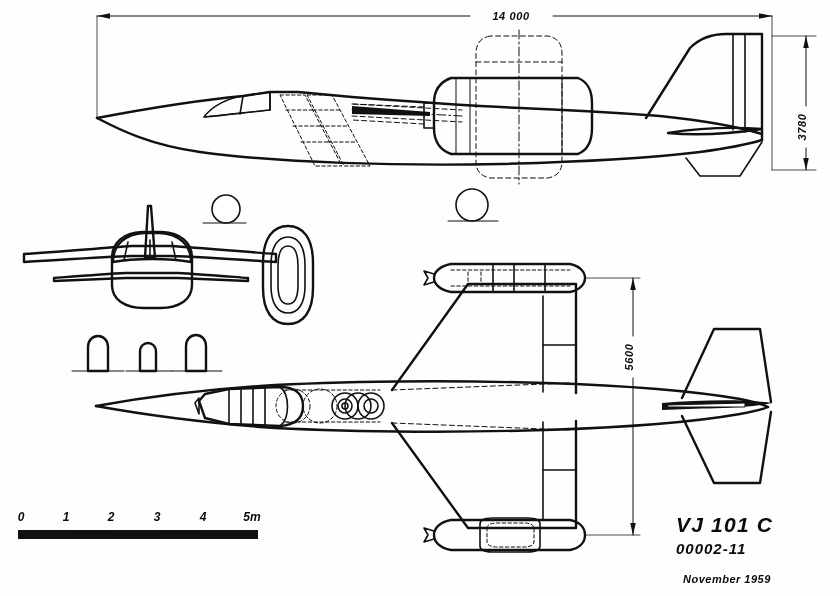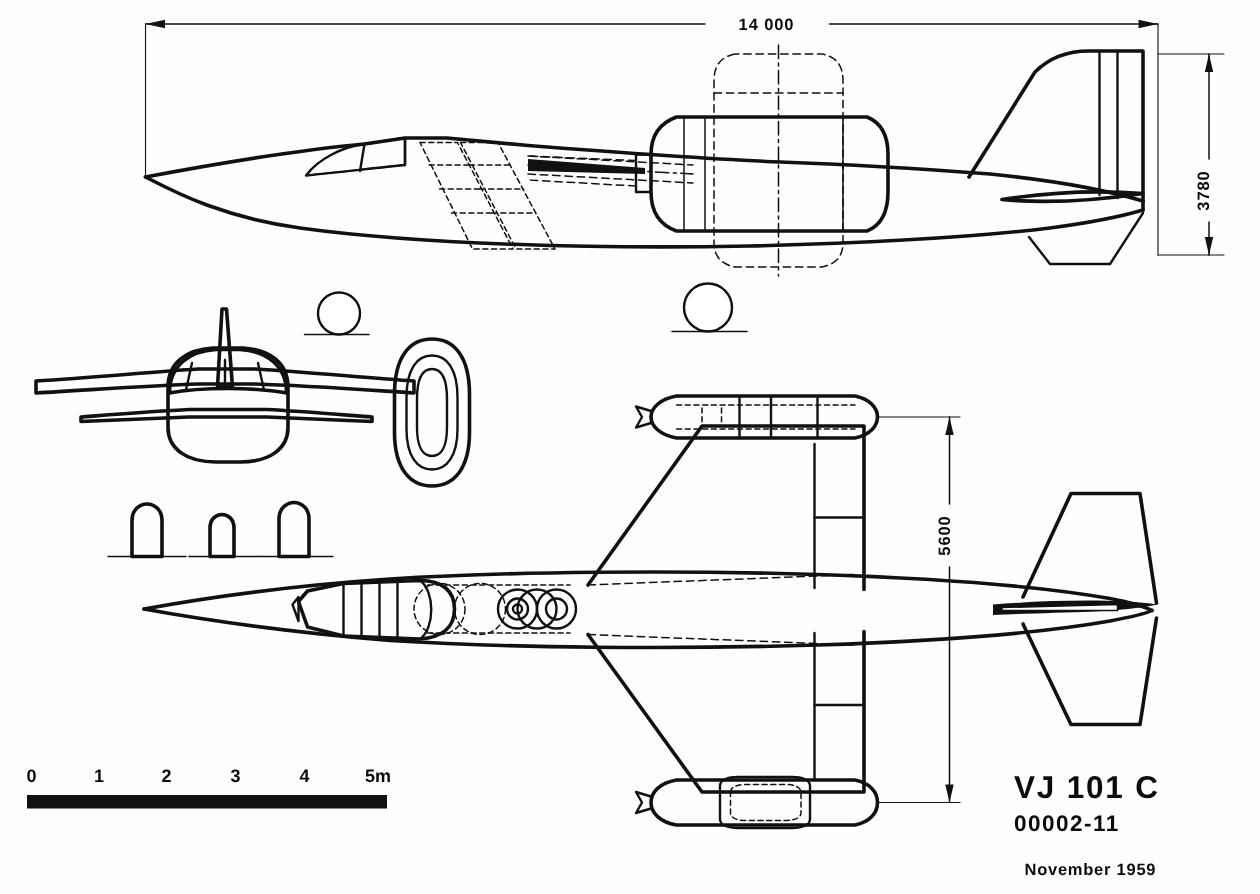--- a/index.html
+++ b/index.html
@@ -9,20 +9,21 @@
   }
   body {
     font-family: "Liberation Sans", sans-serif;
   }
   #sheet {
     position: relative;
     width: 840px;
     height: 596px;
     background: #fefefe;
     overflow: hidden;
+    font-style: italic;
   }
   #drawing {
     position: absolute;
     left: 0;
     top: 0;
     width: 840px;
     height: 596px;
   }
   .dim-text {
     font-family: "Liberation Sans", sans-serif;

